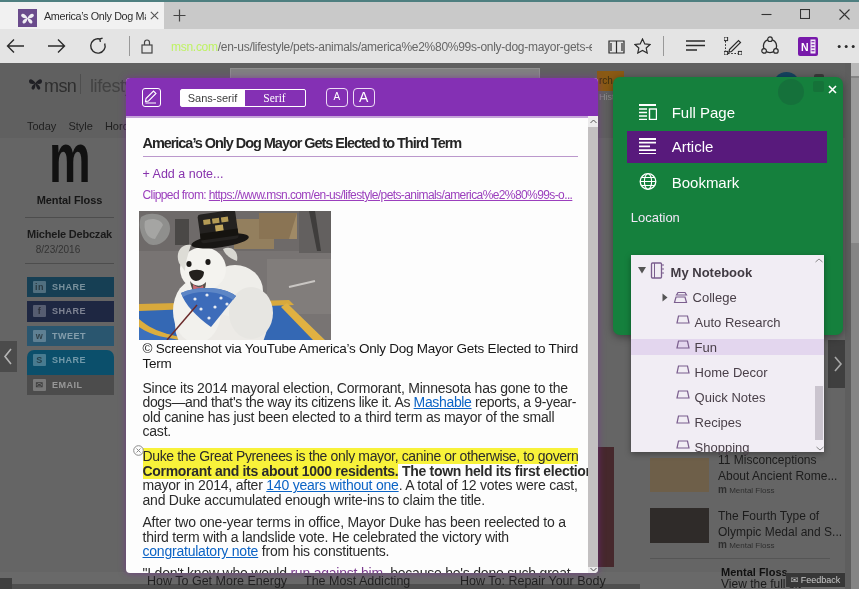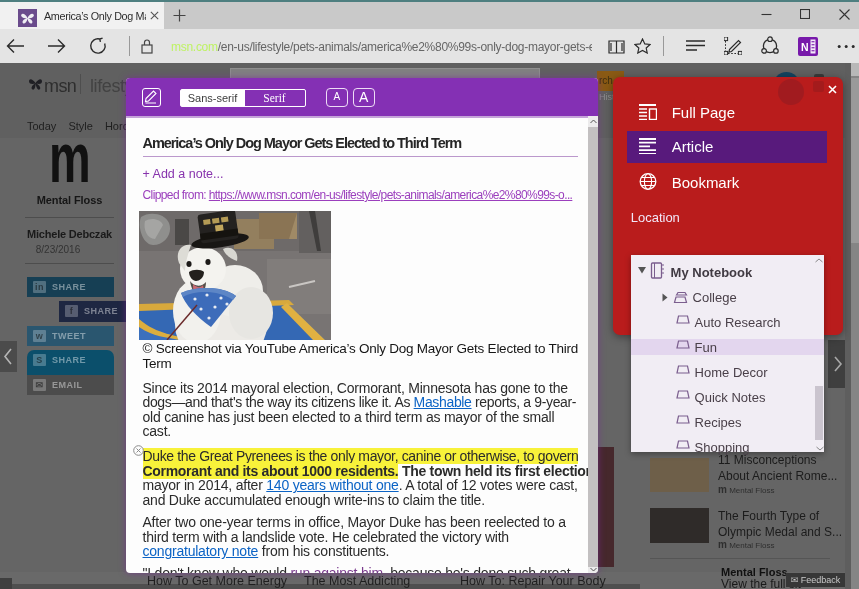--- a/index.html
+++ b/index.html
@@ -134,21 +134,21 @@
 
   <div class="abs" style="left:0;top:75px;width:126px;height:451px;background:#656565;"></div>
   <div class="abs" style="left:49px;top:59px;font-size:71px;font-weight:bold;color:#111;line-height:71px;height:76px;transform:scaleX(0.66);transform-origin:left top;">m</div>
   <div class="abs" style="left:0;top:131px;width:139px;text-align:center;font-size:11px;letter-spacing:-0.1px;font-weight:bold;color:#161616;">Mental Floss</div>
   <div class="abs" style="left:25px;top:154px;width:89px;height:1px;background:#4d4d4d;"></div>
   <div class="abs" style="left:0;top:165px;width:139px;text-align:center;font-size:11px;letter-spacing:-0.2px;font-weight:bold;color:#1a1a1a;">Michele Debczak</div>
   <div class="abs" style="left:0;top:181px;width:116px;text-align:center;font-size:10px;color:#333;">8/23/2016</div>
   <div class="abs" style="left:25px;top:200px;width:89px;height:1px;background:#4d4d4d;"></div>
 
   <div class="abs sharebtn" style="left:27px;top:214px;width:87px;height:20px;background:#163f54;"><span class="shic">in</span>SHARE</div>
-  <div class="abs sharebtn" style="left:27px;top:238px;width:87px;height:21px;background:#1e2742;margin-left:32px;"><span class="shic">f</span>SHARE</div>
+  <div class="abs sharebtn" style="left:27px;top:238px;width:87px;height:21px;background:#1e2742;"><span class="shic">f</span>SHARE</div>
   <div class="abs sharebtn" style="left:27px;top:263px;width:87px;height:20px;background:#2a566f;"><span class="shic">w</span>TWEET</div>
   <div class="abs sharebtn" style="left:27px;top:287px;width:87px;height:37px;background:#0b4f6b;border-radius:7px;"><span class="shic">S</span>SHARE</div>
   <div class="abs sharebtn" style="left:27px;top:312px;width:87px;height:20px;background:#4c4c4c;"><span class="shic">✉</span>EMAIL</div>
 
   <div class="abs" style="left:0;top:278px;width:17px;height:31px;background:#4b4b4b;"></div>
   <svg class="abs" style="left:3px;top:285px;" width="10" height="17" viewBox="0 0 10 17">
       <path d="M8 1 L2 8.5 L8 16" stroke="#b5b5b5" stroke-width="1.6" fill="none"></path>
     </svg>
 
   <div class="abs" style="left:535px;top:57px;font-size:11px;color:#242424;">Vid</div>
@@ -310,21 +310,21 @@
   <div class="abs" style="left:462px;top:38px;width:10px;height:457px;background:#ecebec;"></div>
   <div class="abs" style="left:462px;top:49px;width:10px;height:440px;background:#c3c0c1;"></div>
   <svg class="abs" style="left:464px;top:41px;" width="7" height="5" viewBox="0 0 7 5">
       <path d="M0.5 4 L3.5 1 L6.5 4" stroke="#555" stroke-width="1" fill="none"></path>
     </svg>
   <svg class="abs" style="left:464px;top:489px;" width="7" height="5" viewBox="0 0 7 5">
       <path d="M0.5 1 L3.5 4 L6.5 1" stroke="#555" stroke-width="1" fill="none"></path>
     </svg>
 </div>
 
-<div class="abs" style="left:612.7px;top:77.4px;width:230px;height:258px;background:#b91c1c;border-radius:7px;box-shadow:0 2px 8px rgba(0,0,0,0.4);padding-left:32px;">
+<div class="abs" style="left:612.7px;top:77.4px;width:230px;height:258px;background:#15803d;border-radius:7px;box-shadow:0 2px 8px rgba(0,0,0,0.4);padding-left:32px;">
   <div class="abs" style="left:770px;top:85px;"></div>
   <div class="abs" style="left:165px;top:2px;width:26px;height:26px;border-radius:50%;background:rgba(25,25,55,0.15);"></div>
   <div class="abs" style="left:200px;top:4px;width:11px;height:11px;border-radius:2px;background:rgba(20,20,30,0.13);"></div>
   <svg class="abs" style="left:215px;top:8px;" width="9" height="9" viewBox="0 0 9 9">
       <path d="M1 1 L8 8 M8 1 L1 8" stroke="#fff" stroke-width="1.6" fill="none"></path>
     </svg>
 
   <svg class="abs" style="left:26px;top:27px;" width="18" height="16" viewBox="0 0 18 16">
     <path d="M0 1 H17" stroke="#fff" stroke-width="2"></path>
     <path d="M0 5 H8 M0 8.5 H8 M0 12 H8 M0 15.5 H8" stroke="#fff" stroke-width="1.6"></path>

